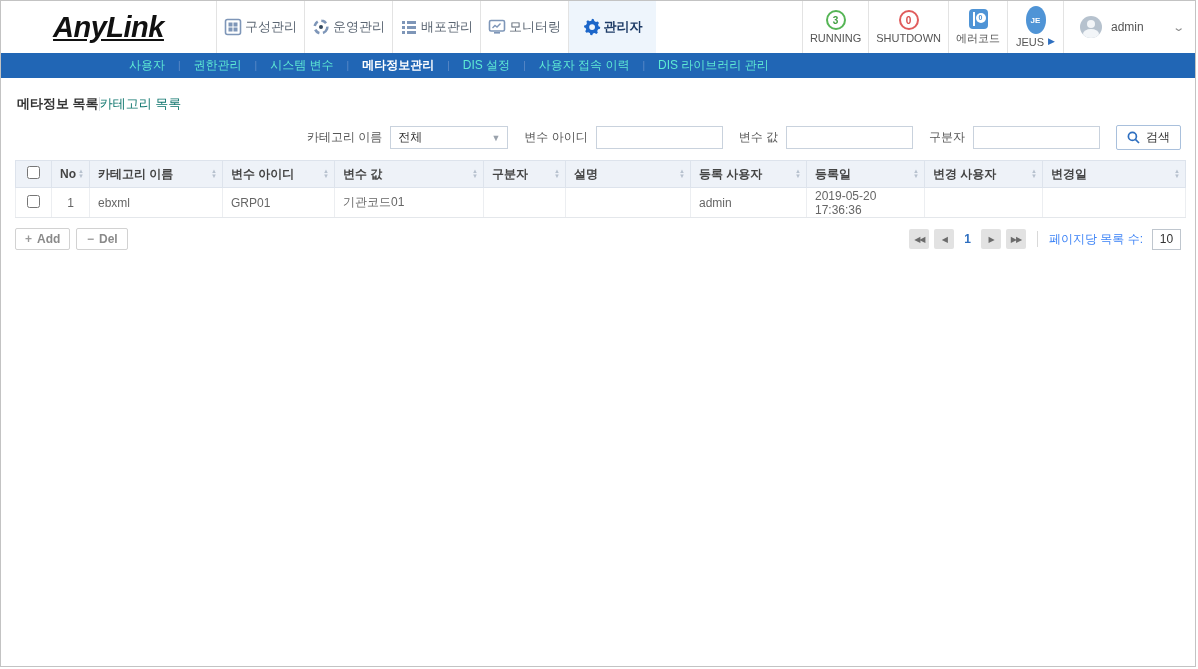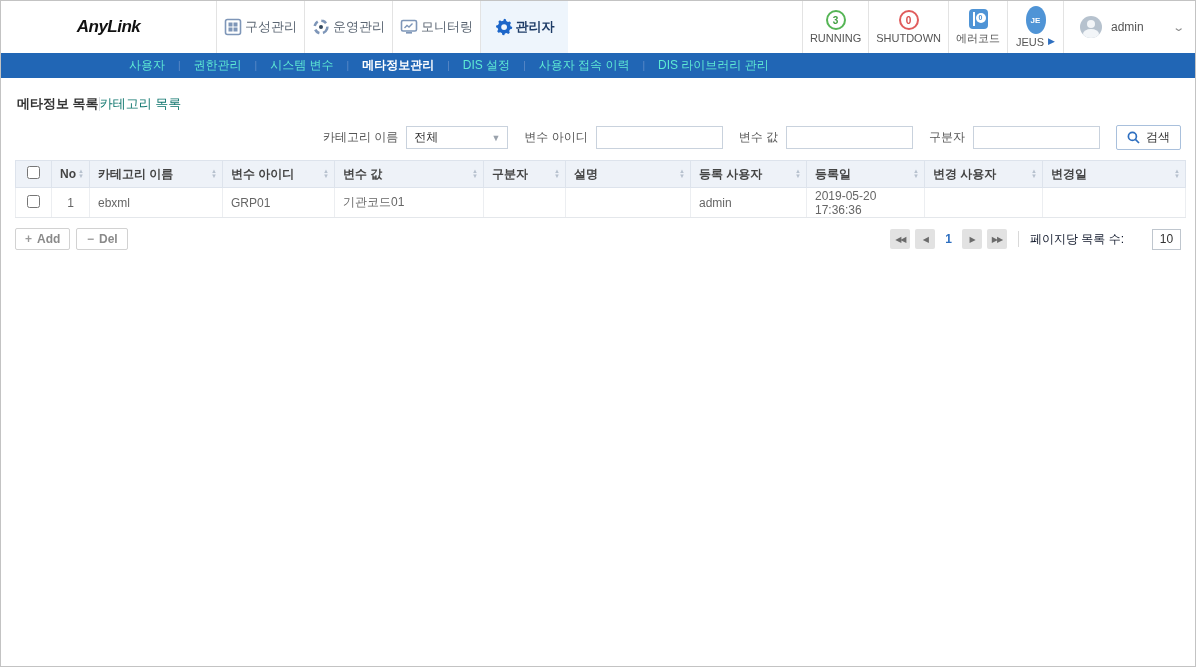--- a/index.html
+++ b/index.html
@@ -6,21 +6,21 @@
   html,body { background:#fff; }
   body { font-family:"Liberation Sans","DejaVu Sans",sans-serif; }
   .viewport {
     width:1196px; height:667px; border:1px solid #c3c3c3;
     background:#fff; overflow:hidden; position:relative;
   }
 
   
   .topbar { height:52px; display:flex; align-items:stretch; background:#fff; }
   .logo-cell { width:215px; display:flex; align-items:center; justify-content:center; }
-  .logo { font-size:17px; font-weight:bold; font-style:italic; color:#111; letter-spacing:-0.5px; }
+  .logo { font-size:29px; font-weight:bold; font-style:italic; color:#111; letter-spacing:-0.5px;text-decoration:underline; }
   .menu-item {
     width:88px; border-left:1px solid #e3e3e3; display:flex; flex-direction:row;
     align-items:center; justify-content:center; gap:3px; cursor:pointer;
   }
   .menu-item:last-of-type { border-right:1px solid #e3e3e3; }
   .menu-item .mi-label { font-size:13px; color:#5a6572; }
   .menu-item.active { background:#eef5fc; }
   .menu-item.active .mi-label { color:#1d3b66; font-weight:bold; }
   .mi-icon { height:20px; display:flex; align-items:center; justify-content:center; }
   .topbar-spacer { flex:1; }
@@ -74,21 +74,21 @@
   .tab.inactive { color:#0f766e; }
   .tab-sep { width:1px; height:14px; background:#d9dde2; }
 
   .search-row { display:flex; align-items:center; justify-content:flex-end; gap:8px; padding:2px 0 10px 0; }
   .s-label { font-size:12px; color:#555; margin-left:8px; white-space:nowrap; }
   .s-input {
     width:127px; height:23px; border:1px solid #c9d2dd; background:#fff; font-size:12px;
     padding:0 6px; color:#333; font-family:inherit;
   }
   .s-select {
-    width:102px; height:23px; border:1px solid #c9d2dd; background:#fff; display:flex;
+    width:118px; height:23px; border:1px solid #c9d2dd; background:#fff; display:flex;
     align-items:center; justify-content:space-between; padding:0 7px; cursor:pointer;
   }
   .s-select .sel-val { font-size:12px; color:#333; }
   .caret { color:#9aa2ac; font-size:9px; }
   .search-btn {
     height:25px; min-width:65px; margin-left:8px; border:1px solid #a9c0dc; border-radius:2px;
     background:#fff; display:flex; align-items:center; justify-content:center; gap:6px;
     font-size:12px; color:#333; cursor:pointer; font-family:inherit;
   }
 
@@ -119,21 +119,21 @@
   }
   .tool-btn .sym { color:#9a9a9a; font-weight:bold; font-size:12px; }
   .pager { display:flex; align-items:center; gap:5px; }
   .pg-btn {
     width:20px; height:20px; background:#e2e2e2; border:none; border-radius:2px;
     display:flex; align-items:center; justify-content:center; cursor:pointer;
     color:#6b6b6b; font-size:8px; letter-spacing:-1px; padding:0;
   }
   .pg-num { color:#2e6fc0; font-weight:bold; font-size:12px; padding:0 5px; }
   .pg-sep { width:1px; height:16px; background:#d9d9d9; margin:0 6px; }
-  .perpage-label { font-size:12px; color:#0f172a; margin-right:23px; white-space:nowrap; }
+  .perpage-label { font-size:12px; color:#3b82f6; margin-right:4px; white-space:nowrap; }
   .perpage-input {
     width:29px; height:21px; border:1px solid #bfc6ce; font-size:12px; color:#333;
     text-align:center; font-family:inherit;
   }
 </style>
 </head>
 <body>
 
 <div class="viewport">
 
@@ -158,20 +158,33 @@
     <div class="menu-item">
       <span class="mi-icon">
         <svg width="18" height="18" viewBox="0 0 18 18">
             <circle cx="9" cy="9" r="6.3" fill="none" stroke="#7e96b8" stroke-width="2.6" stroke-dasharray="5.5 3.5" transform="rotate(20 9 9)"></circle>
             <circle cx="9" cy="9" r="2" fill="#34495e"></circle>
           </svg>
       </span>
       <span class="mi-label">운영관리</span>
     </div>
 
+    <div class="menu-item">
+      <span class="mi-icon">
+        <svg width="18" height="18" viewBox="0 0 18 18">
+            <rect x="2" y="3" width="3" height="3" fill="#7e96b8"></rect>
+            <rect x="7" y="3" width="9" height="3" fill="#7e96b8"></rect>
+            <rect x="2" y="8" width="3" height="3" fill="#7e96b8"></rect>
+            <rect x="7" y="8" width="9" height="3" fill="#7e96b8"></rect>
+            <rect x="2" y="13" width="3" height="3" fill="#7e96b8"></rect>
+            <rect x="7" y="13" width="9" height="3" fill="#7e96b8"></rect>
+          </svg>
+      </span>
+      <span class="mi-label">배포관리</span>
+    </div>
 
     <div class="menu-item">
       <span class="mi-icon">
         <svg width="18" height="18" viewBox="0 0 18 18">
             <rect x="1.5" y="2.5" width="15" height="10.5" rx="1.5" fill="none" stroke="#7e96b8" stroke-width="1.6"></rect>
             <path d="M4.5 10 L7 7.5 L9 9 L12.5 5.5" fill="none" stroke="#7e96b8" stroke-width="1.4"></path>
             <rect x="6" y="14" width="6" height="1.6" fill="#7e96b8"></rect>
           </svg>
       </span>
       <span class="mi-label">모니터링</span>

